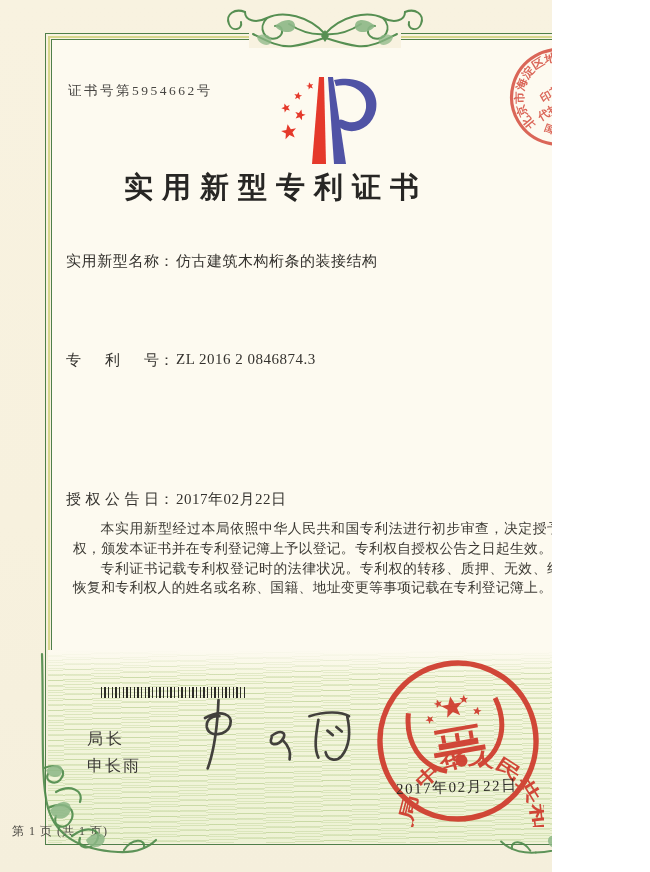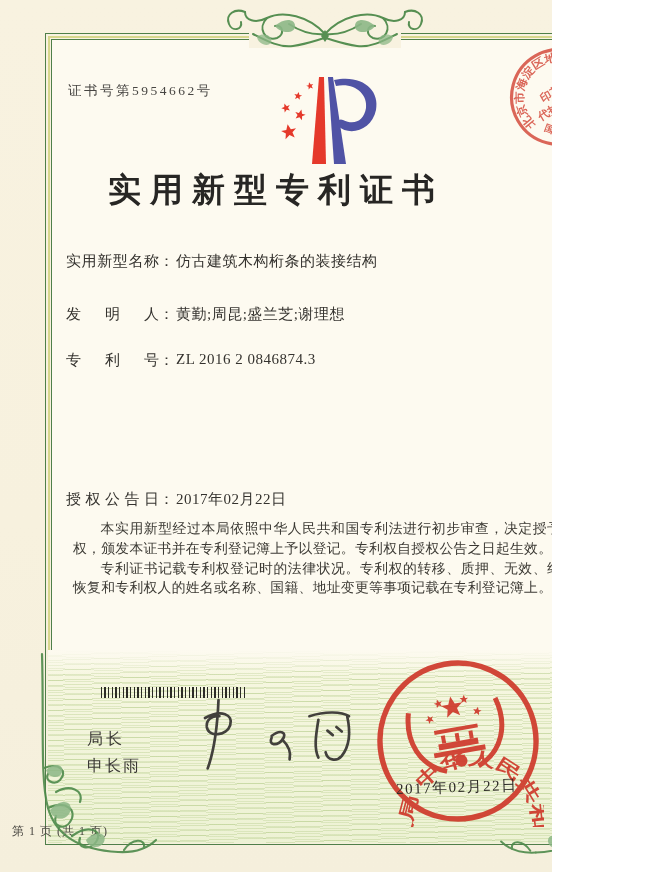--- a/index.html
+++ b/index.html
@@ -23,21 +23,21 @@
       linear-gradient(180deg,#fdfaf0 0%,rgba(253,250,240,0) 14%),
       repeating-linear-gradient(178deg,rgba(160,190,110,.30) 0 1px,rgba(255,255,255,0) 1px 5px),
       repeating-linear-gradient(2deg,rgba(150,185,100,.22) 0 1px,rgba(255,255,255,0) 1px 6px),
       linear-gradient(180deg,#f7f7e1,#edf2d4);}
   
   .content{position:absolute;inset:0;z-index:3;}
   .cert-no{position:absolute;left:68px;top:82px;font-size:13.5px;letter-spacing:2.5px;color:#474542;}
   .logo{position:absolute;left:262px;top:74px;}
   .tax-seal{position:absolute;left:500px;top:38px;opacity:.88;}
   .title{position:absolute;left:0;right:0;top:168px;text-align:center;
-    font-size:33px;font-weight:700;letter-spacing:9px;color:#272624;}
+    font-size:29px;font-weight:700;letter-spacing:9px;color:#272624;}
   .frow{position:absolute;left:66px;white-space:nowrap;font-size:15px;color:#34322e;}
   .flabel{display:inline-block;width:93px;text-align:justify;text-align-last:justify;vertical-align:top;}
   .fcolon{display:inline-block;vertical-align:top;}
   .fvalue{display:inline-block;margin-left:2px;vertical-align:top;letter-spacing:.5px;}
   .body-text{position:absolute;left:73px;top:519px;width:517px;
     font-size:13.8px;line-height:19.8px;text-align:justify;color:#3b3933;letter-spacing:.3px;}
   .body-text p{margin:0;text-indent:2em;}
   .barcode{position:absolute;left:101px;top:687px;width:146px;height:11px;
     background:repeating-linear-gradient(90deg,#2c2b27 0 1.5px,rgba(0,0,0,0) 1.5px 3px,#2c2b27 3px 5.5px,rgba(0,0,0,0) 5.5px 7.5px,#2c2b27 7.5px 8.5px,rgba(0,0,0,0) 8.5px 11px);}
   .signer-title{position:absolute;left:87px;top:729px;font-size:16px;color:#3a3834;letter-spacing:3px;}
@@ -142,23 +142,20 @@
         </text>
         <text x="56" y="53" text-anchor="middle" font-size="10.5" font-weight="bold">印花税</text>
         <text x="56" y="67" text-anchor="middle" font-size="10.5" font-weight="bold">代扣专用章</text>
       </g>
     </svg>
 
     <div class="title">实用新型专利证书</div>
 
     <div class="frow" style="top:252px">
       <span class="flabel">实用新型名称</span><span class="fcolon">：</span><span class="fvalue">仿古建筑木构桁条的装接结构</span>
-    </div>
-    <div class="frow" style="top:305px">
-      <span class="flabel">发明人</span><span class="fcolon">：</span><span class="fvalue">黄勤;周昆;盛兰芝;谢理想</span>
     </div>
     <div class="frow" style="top:351px">
       <span class="flabel">专利号</span><span class="fcolon">：</span><span class="fvalue">ZL 2016 2 0846874.3</span>
     </div>
     <div class="frow" style="top:490px">
       <span class="flabel">授权公告日</span><span class="fcolon">：</span><span class="fvalue">2017年02月22日</span>
     </div>
 
     <div class="body-text">
       <p>本实用新型经过本局依照中华人民共和国专利法进行初步审查，决定授予专利权，颁发本证书并在专利登记簿上予以登记。专利权自授权公告之日起生效。</p>

